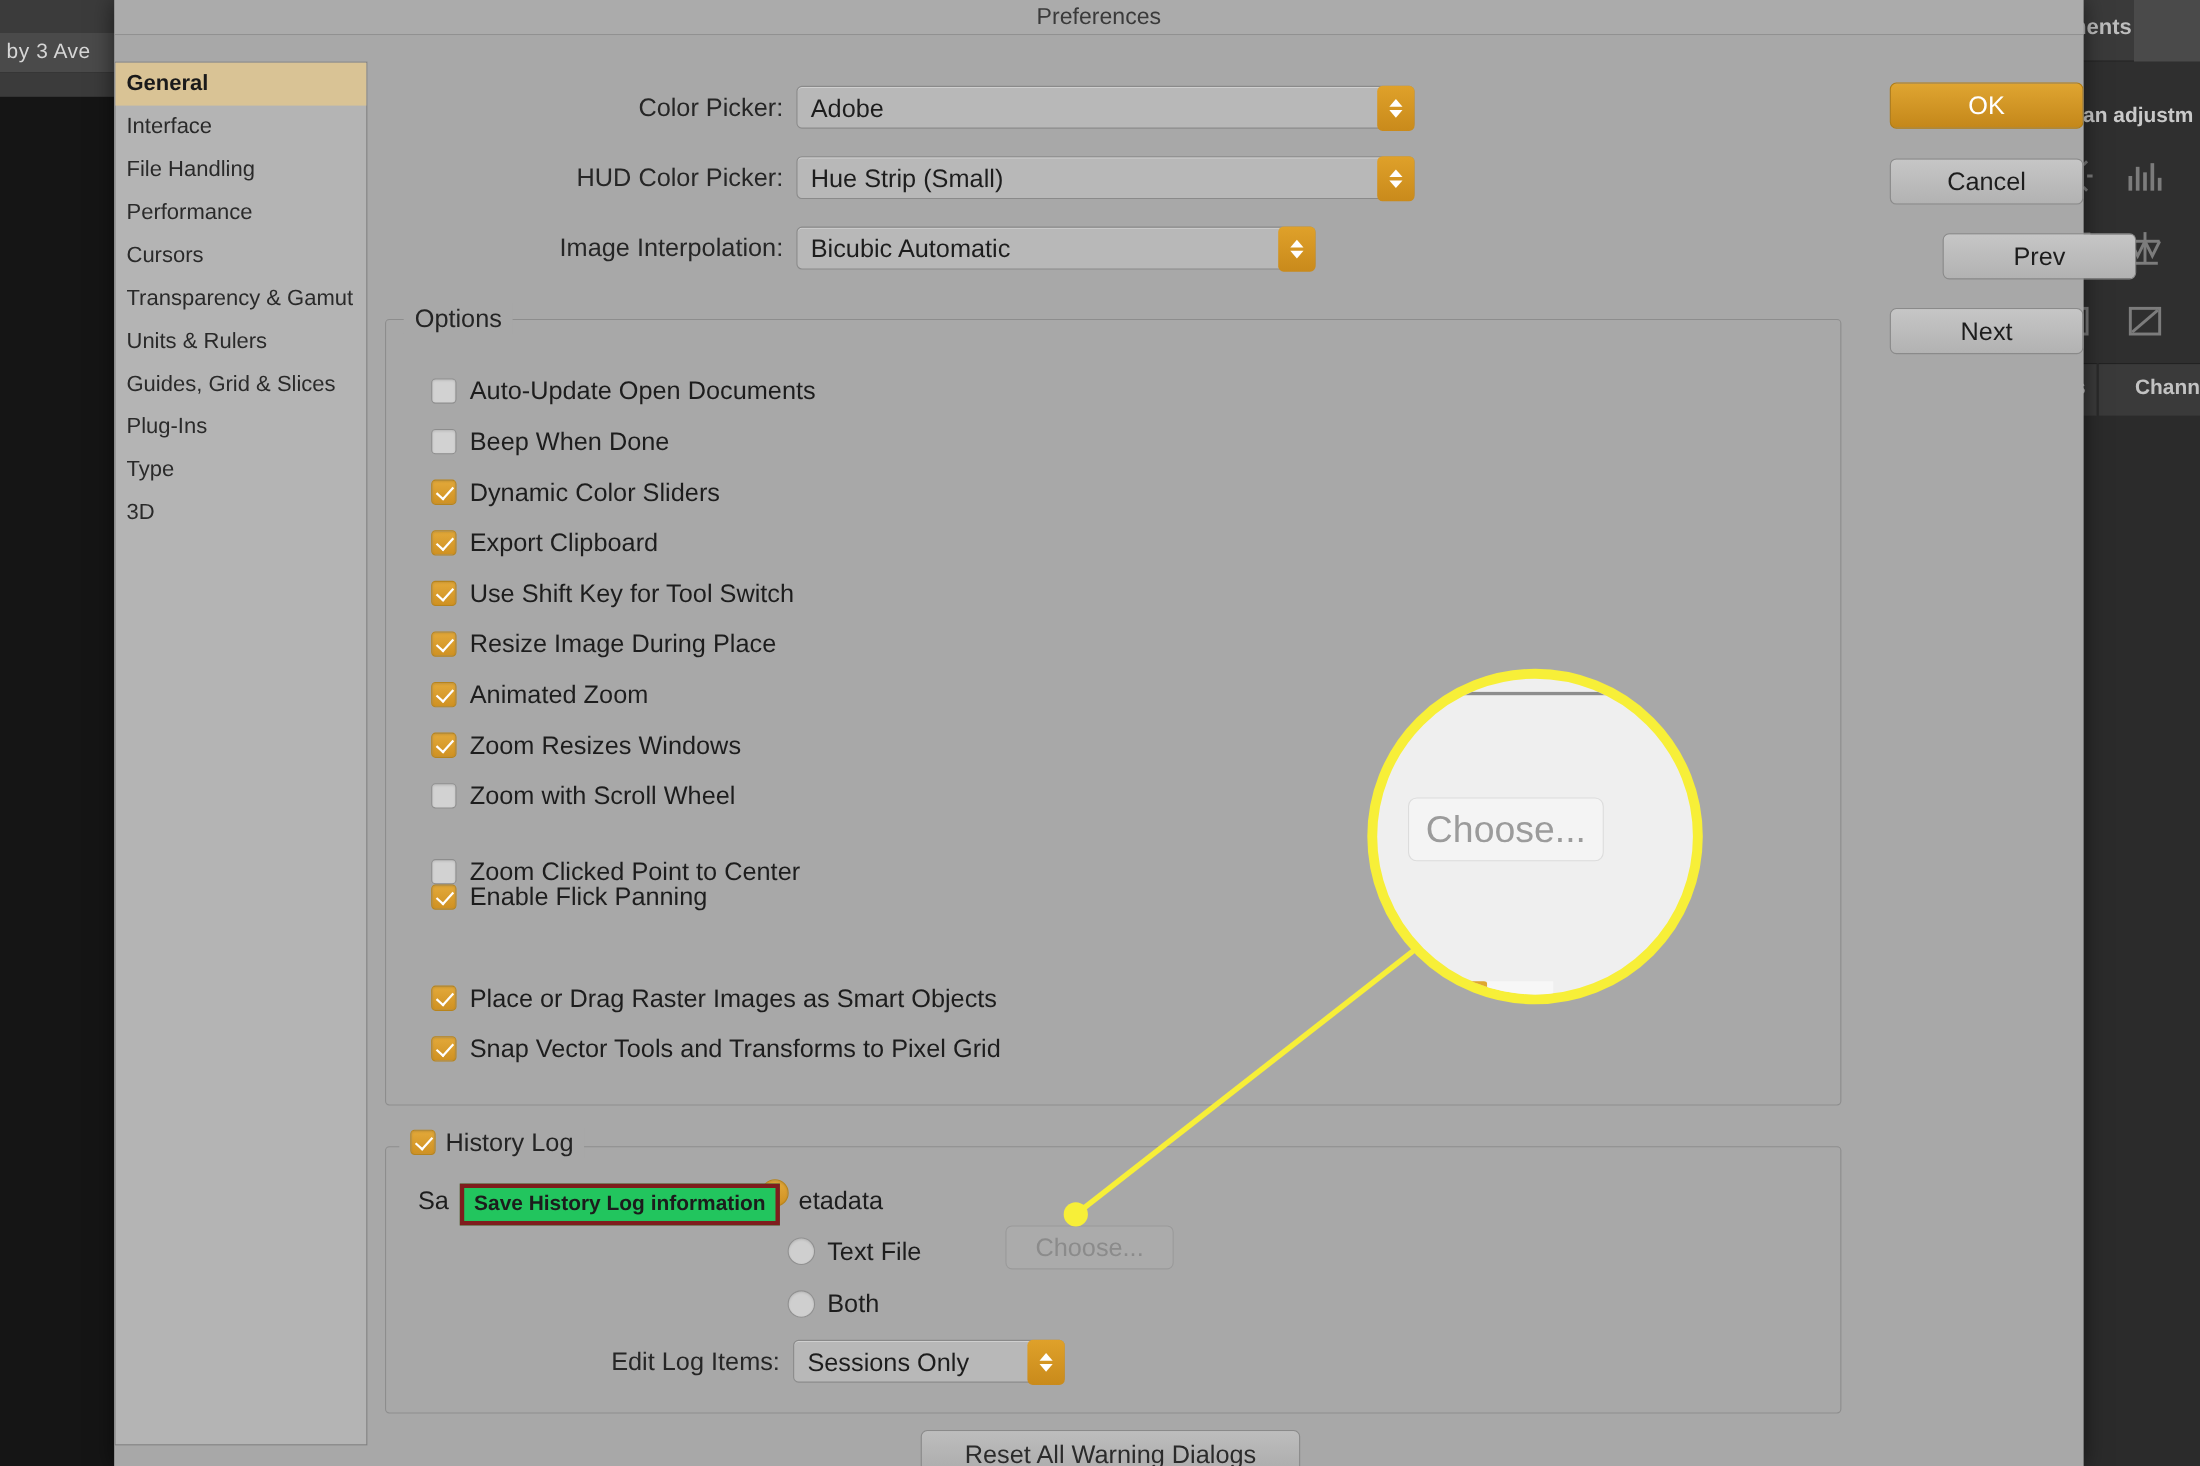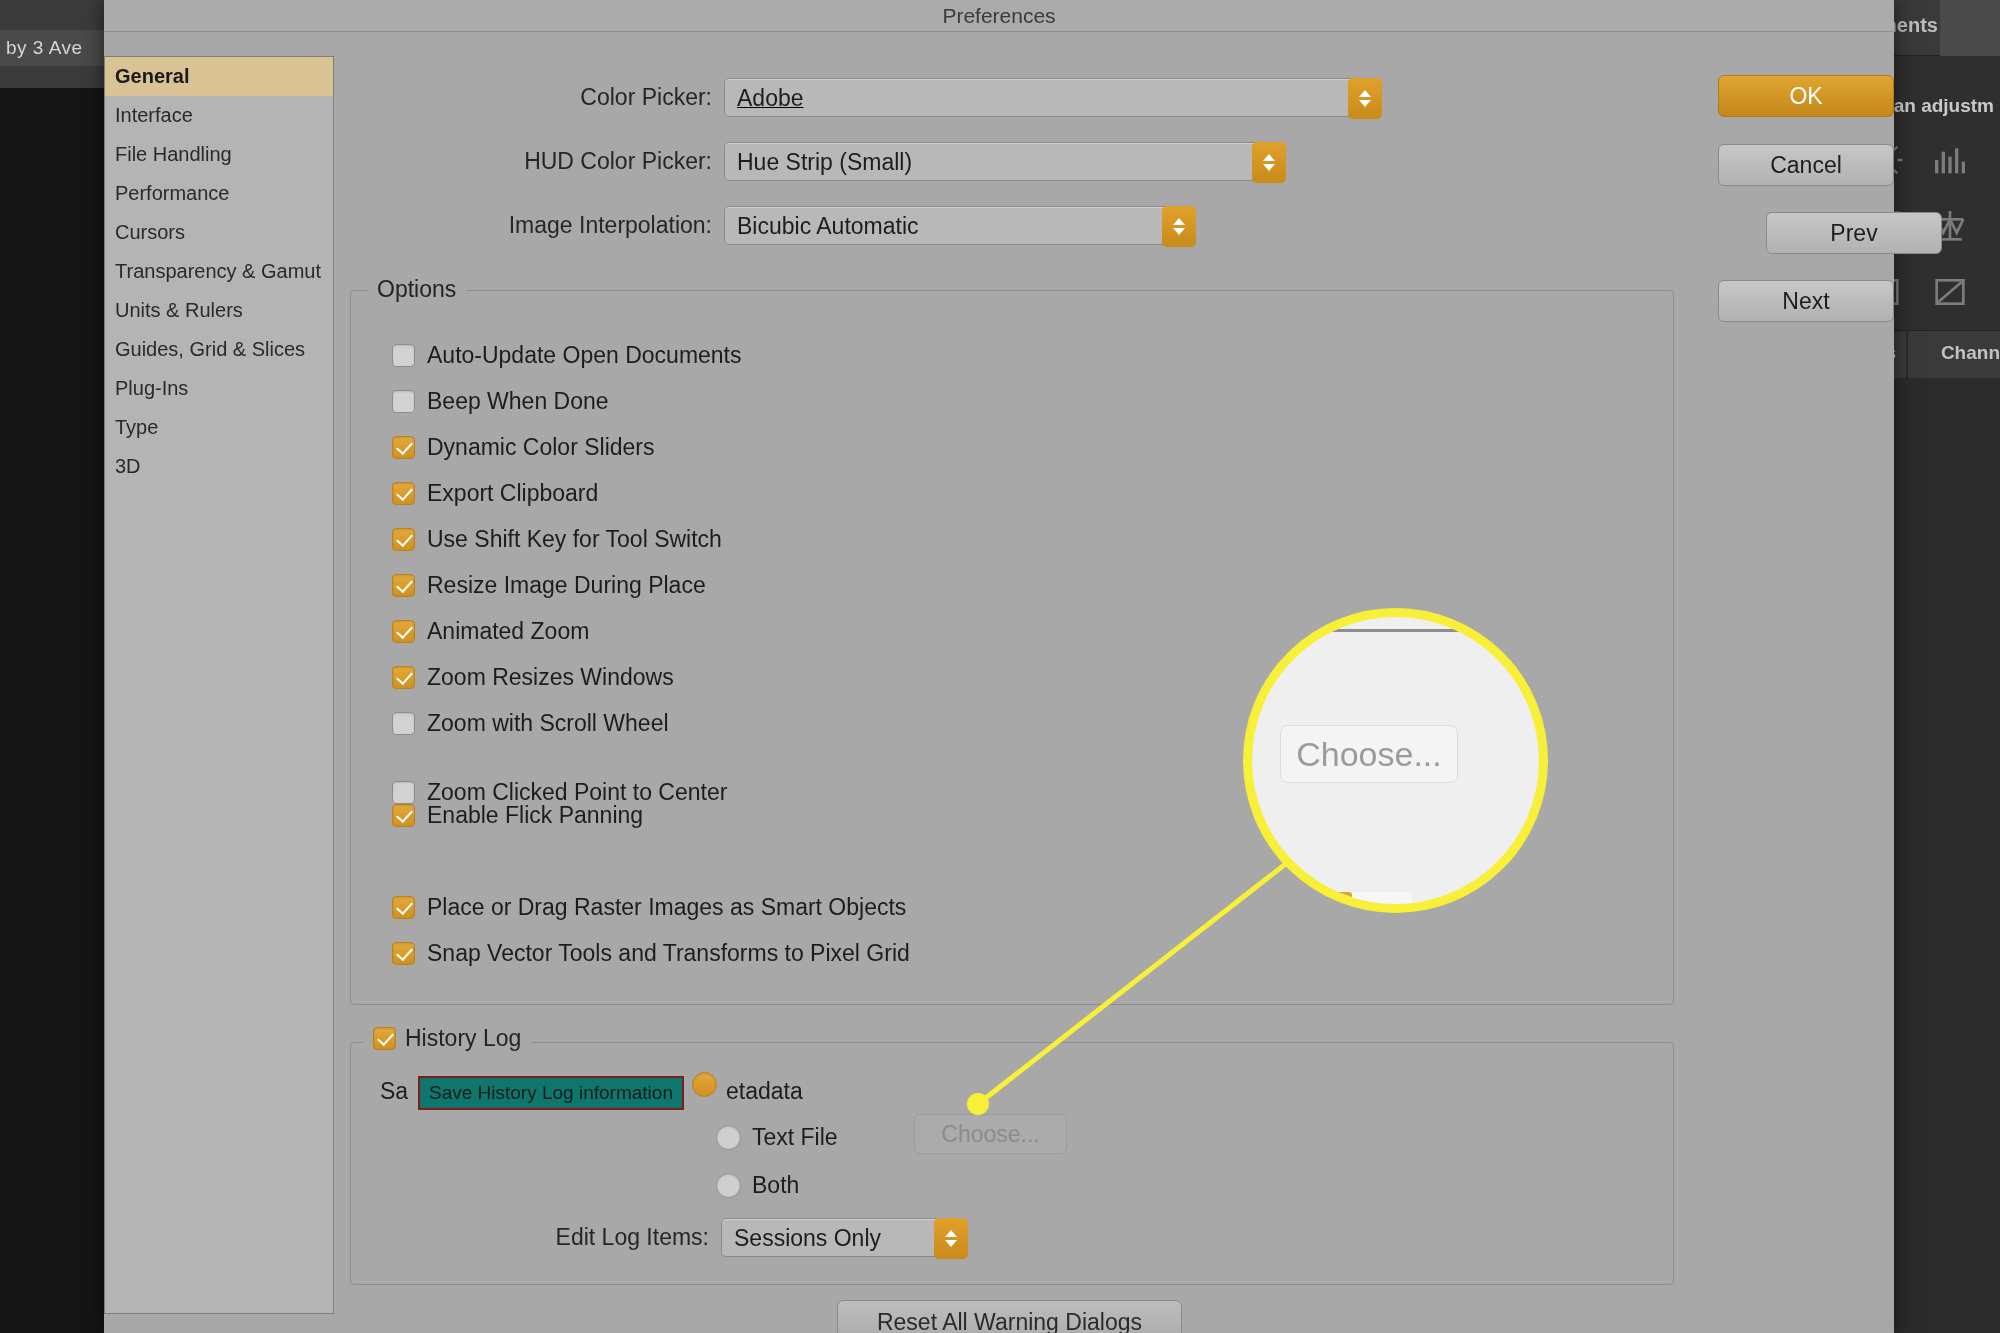--- a/index.html
+++ b/index.html
@@ -199,23 +199,24 @@
   }
   .wide-btn {
     position: absolute; height: 44px; border-radius: 6px;
     border: 1px solid #8a8a8a;
     background: linear-gradient(#bdbdbd, #aaaaaa);
     color: #2b2b2b; font-size: 23px; text-align: center; line-height: 42px;
   }
 
   
   .tooltip {
-    position: absolute; background: #0f766e; border: 2px solid #7f1d1d;
+    position: absolute; background: #22c55e; border: 4px solid #7f1d1d;
     font-size: 19px; color: #1c1c1c; padding: 4px 9px; white-space: nowrap;
     z-index: 40;
+    font-weight: bold;
   }
 
   
   .callout-line {
     position: absolute; z-index: 45; pointer-events: none;
   }
   .mag {
     position: absolute; z-index: 50;
     border-radius: 50%; background: #efefef;
     border: 9px solid #f7ef38;
@@ -372,21 +373,21 @@
         <div class="side-item">
           <span>Type</span>
         </div>
         <div class="side-item">
           <span>3D</span>
         </div>
       </div>
 
       <div class="toprow" style="left:250px; top:46px;">
         <span class="toplabel" style="width:370px;">Color Picker:</span>
-        <span class="select" style="width:658px;text-decoration:underline;">
+        <span class="select" style="width:562px;">
           <span class="val">Adobe</span>
           <span class="stepper">
             <i class="chev up"></i>
               <i class="chev down"></i>
           </span>
         </span>
       </div>
 
       <div class="toprow" style="left:250px; top:110px;">
         <span class="toplabel" style="width:370px;">HUD Color Picker:</span>

